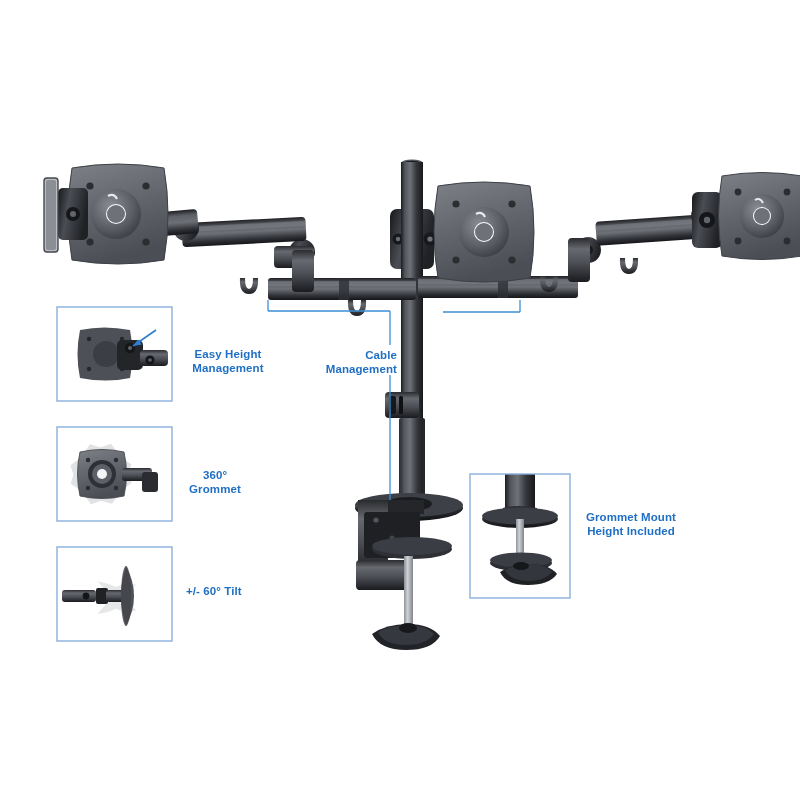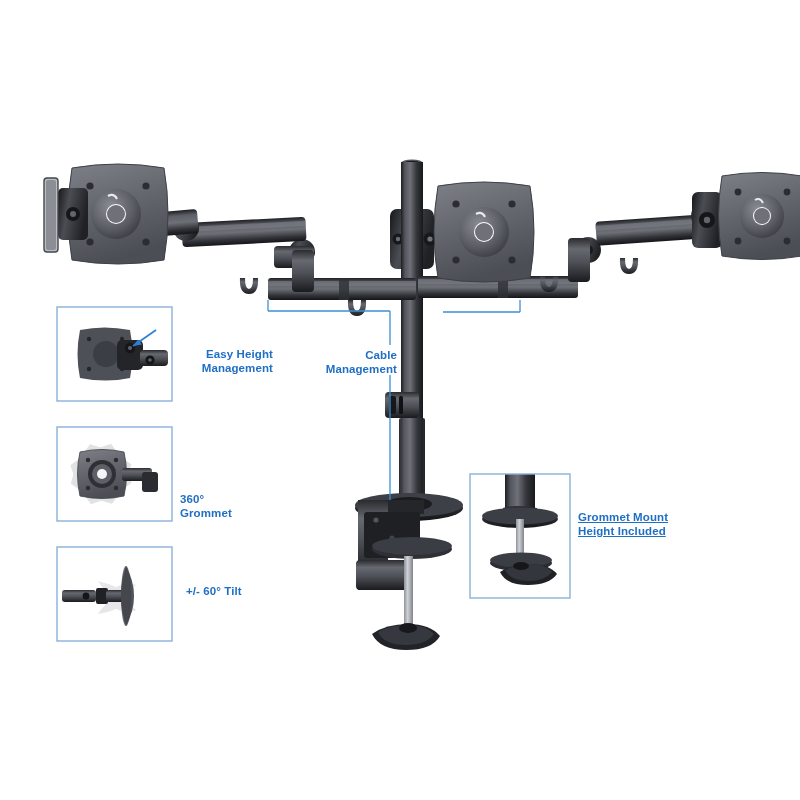--- a/index.html
+++ b/index.html
@@ -3,24 +3,24 @@
 <meta charset="utf-8">
 <title>Triple Monitor Mount Infographic</title>
 <style>
   html,body{margin:0;padding:0;background:#ffffff;}
   body{width:800px;height:800px;overflow:hidden;
        font-family:"Liberation Sans","DejaVu Sans",sans-serif;}
   #stage{position:relative;width:800px;height:800px;background:#ffffff;}
   #art{position:absolute;left:0;top:0;width:800px;height:800px;}
   .callout-label{position:absolute;color:#1f6fc4;font-weight:bold;
        font-size:11.5px;line-height:14px;letter-spacing:.1px;}
-  #lbl-height{left:183px;top:347px;width:90px;text-align:right;}
-  #lbl-rot{left:180px;top:492px;width:70px;}
+  #lbl-height{left:183px;top:347px;width:90px;text-align:center;}
+  #lbl-rot{left:180px;top:468px;width:70px;text-align:center;}
   #lbl-tilt{left:186px;top:584px;width:90px;text-align:left;}
-  #lbl-grommet{left:578px;top:510px;width:106px;text-decoration:underline;}
+  #lbl-grommet{left:578px;top:510px;width:106px;text-align:center;}
   #lbl-cable{left:325px;top:348px;width:72px;text-align:right;}
 </style>
 </head>
 <body>
 
 <div id="stage">
 
   <svg id="art" viewBox="0 0 800 800" xmlns="http://www.w3.org/2000/svg">
     <defs>
       <linearGradient id="poleG" x1="0" y1="0" x2="1" y2="0">

